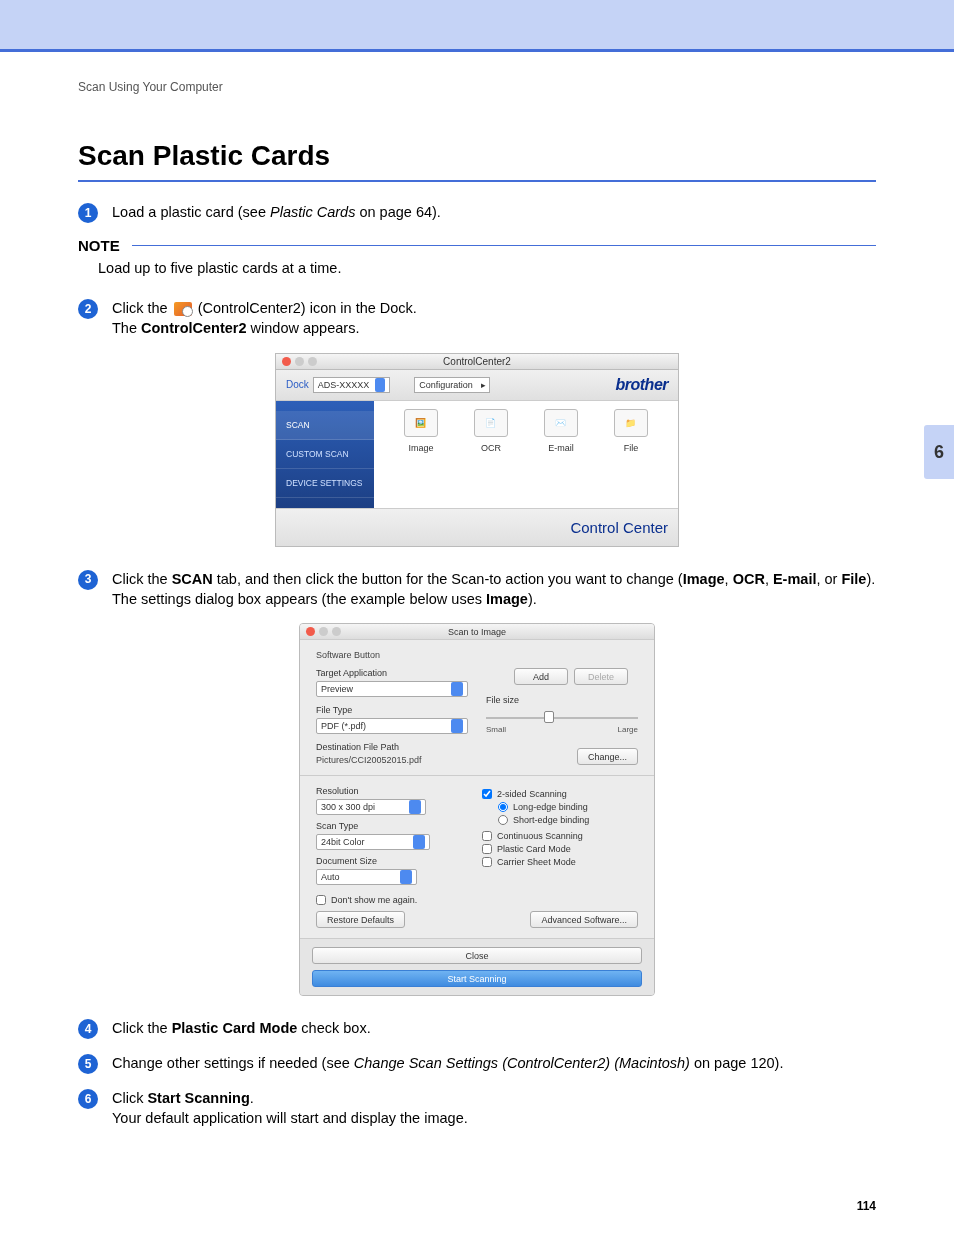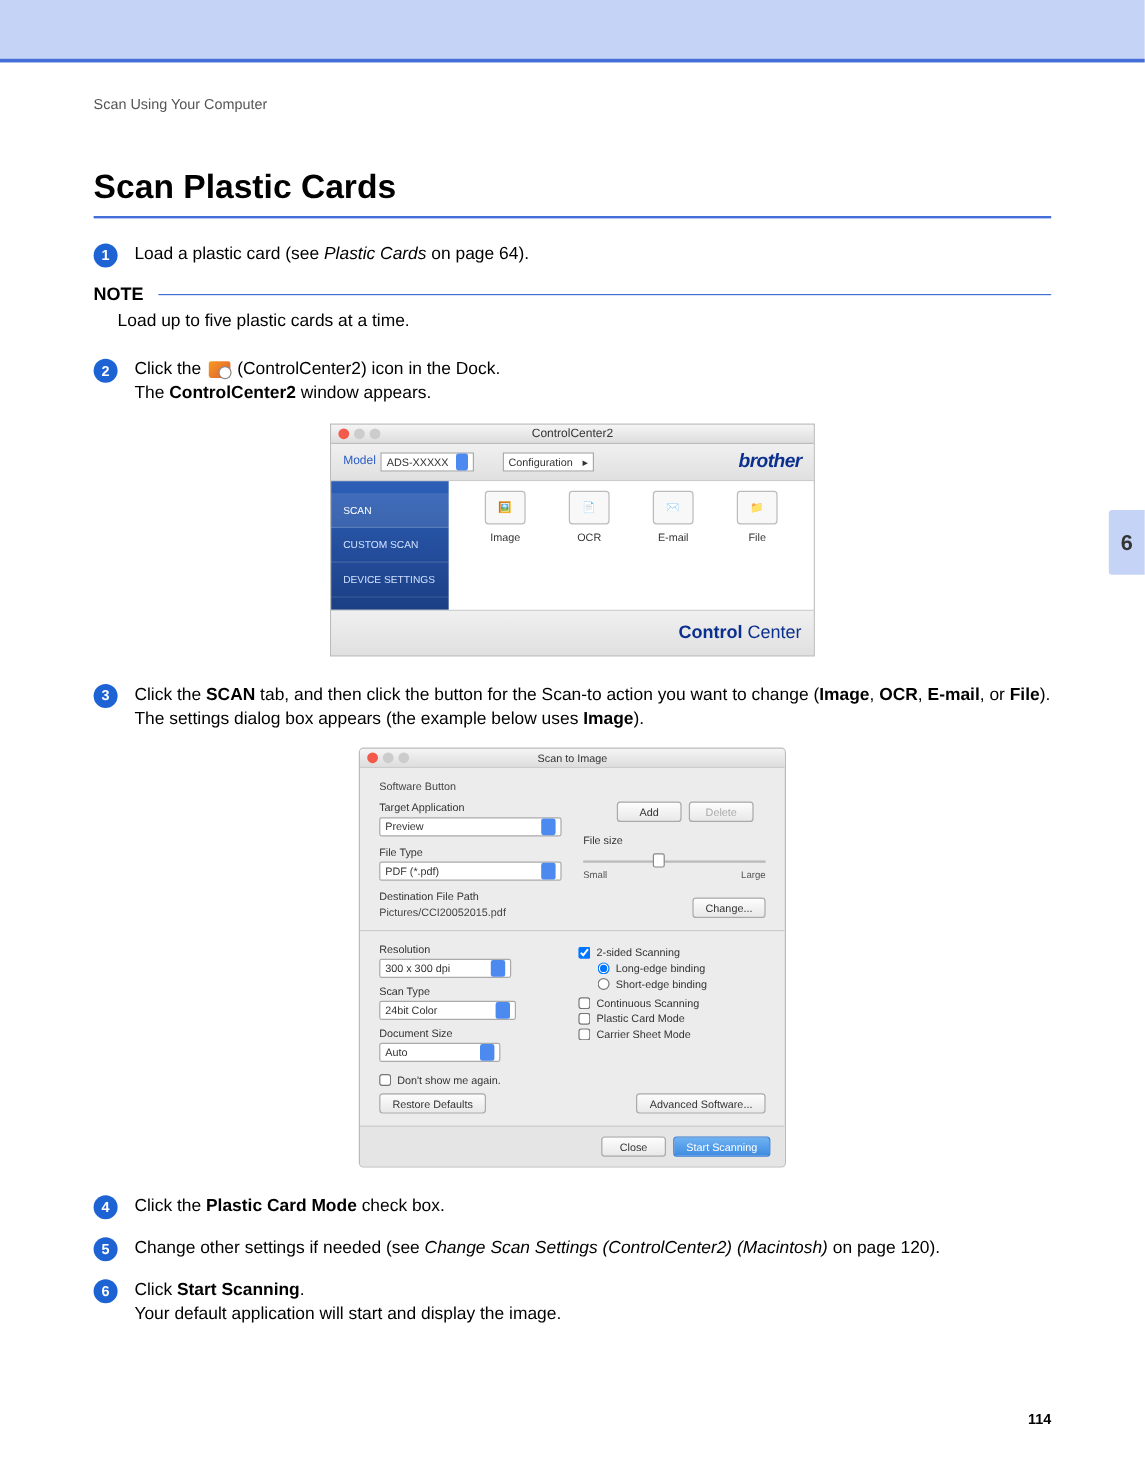--- a/index.html
+++ b/index.html
@@ -148,21 +148,21 @@
   .cc2-desc{font-size:8px;color:#555;margin-bottom:16px;}
   .cc2-buttons{display:flex;justify-content:space-around;margin-bottom:10px;}
   .cc2-btn{display:flex;flex-direction:column;align-items:center;gap:6px;font-size:9px;}
   .cc2-icon{width:34px;height:28px;border:1px solid #bbb;border-radius:3px;background:#f8f8f8;display:flex;align-items:center;justify-content:center;}
   .cc2-footer{
     background:linear-gradient(#f0f0f0,#e0e0e0);
     padding:10px;text-align:right;
     border-top:1px solid #ccc;
   }
   .cc2-footer-brand{font-size:15px;color:#0a2f8e;}
-  .cc2-footer-brand b{font-weight:bold;}
+  .cc2-footer-brand b{font-weight:normal;}
 
   
   .dlg{
     width:356px;border:1px solid #bbb;background:#ececec;
     font-size:9px;color:#333;border-radius:4px;overflow:hidden;
   }
   .dlg-title{height:16px;background:linear-gradient(#f5f5f5,#ddd);text-align:center;line-height:16px;position:relative;border-bottom:1px solid #ccc;}
   .dlg-body{padding:10px 16px;}
   .dlg-tab{font-size:9px;color:#444;margin-bottom:8px;}
   .dlg-row{display:flex;gap:18px;margin-bottom:10px;}
@@ -183,21 +183,21 @@
   .dlg-btn.dis{color:#aaa;}
   .dlg-btn.primary{background:linear-gradient(#6fb3f2,#3f8be0);color:#fff;border-color:#3a7fd5;}
   .slider{position:relative;height:16px;margin-top:4px;}
   .slider-track{position:absolute;top:8px;left:0;right:0;height:2px;background:#bbb;}
   .slider-knob{position:absolute;left:38%;top:2px;width:10px;height:12px;background:#fff;border:1px solid #888;border-radius:2px;}
   .slabels{display:flex;justify-content:space-between;font-size:8px;color:#555;}
   .chk{display:flex;align-items:center;gap:5px;font-size:9px;margin:3px 0;}
   .chk input{width:10px;height:10px;}
   .grp{margin-left:16px;}
   .divider{height:1px;background:#ccc;margin:10px -16px;}
-  .dlg-footer{display:flex;justify-content:flex-end;gap:6px;padding:8px 12px;border-top:1px solid #ccc;background:#e5e5e5;}
+  .dlg-footer{display:flex;justify-content:flex-end;gap:6px;padding:8px 12px;border-top:1px solid #ccc;background:#e5e5e5;flex-direction:column;}
   .btn-row{display:flex;justify-content:space-between;margin-top:6px;}
   .path{font-size:9px;color:#444;margin-top:2px;}
 
   .page-number{
     text-align:right;
     font-size:12px;
     font-weight:bold;
     margin-top:70px;
   }
 </style>
@@ -242,21 +242,21 @@
       <div class="cc2-title">
         <div class="tl-dots">
           <div class="tl-dot red"></div>
           <div class="tl-dot"></div>
           <div class="tl-dot"></div>
         </div>
         <span>ControlCenter2</span>
       </div>
       <div class="cc2-top">
         <div class="cc2-model">
-          <label>Model</label>
+          <label>Dock</label>
           <span class="cc2-select">
             <span>ADS-XXXXX</span>
             <span class="arrow"></span>
           </span>
           <span class="cc2-select" style="margin-left:20px;">
             <span>Configuration</span>
             <span style="margin-left:8px;">▸</span>
           </span>
         </div>
         <div class="brother-logo">brother</div>

